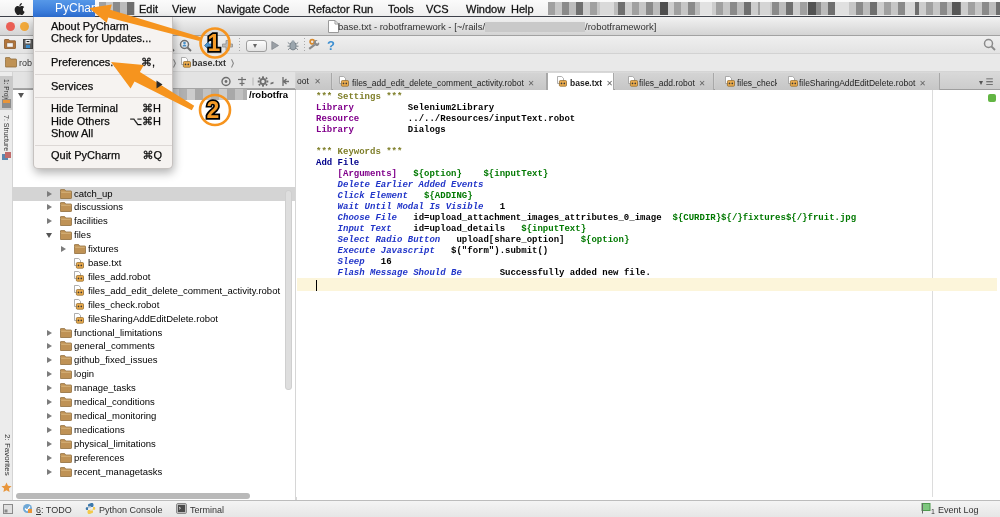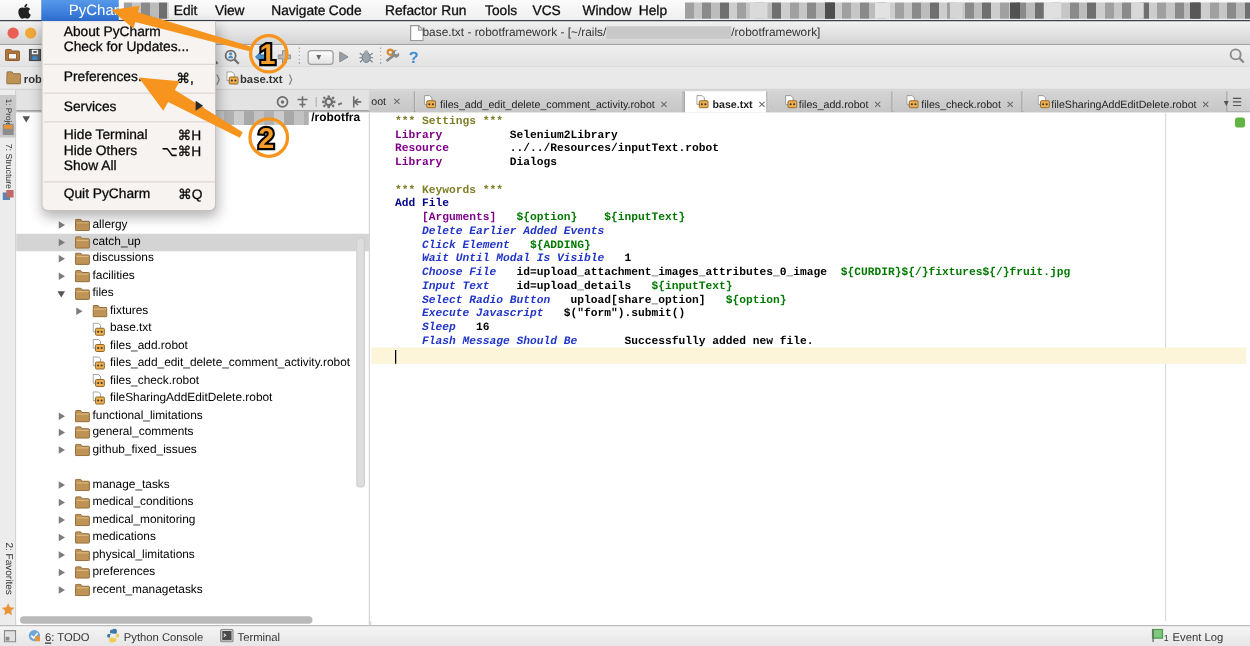--- a/index.html
+++ b/index.html
@@ -150,21 +150,21 @@
     <path d="M7.2 7.2a2.4 2.4 0 1 0 3.4-3.4l-1 1.6-1.7-.3-.3-1.7 1.6-1a2.4 2.4 0 0 0-2 4.8z" fill="#8a8a8a" transform="rotate(10 8.5 5.5)"></path>
   </svg>
 <div class="abs" style="left:327px;top:37.5px;font-size:13px;font-weight:bold;color:#3d8fd1">?</div>
 <svg class="abs" style="left:983px;top:38px" width="13" height="13" viewBox="0 0 13 13">
     <circle cx="5.5" cy="5.5" r="4" fill="none" stroke="#8a8a8a" stroke-width="1.5"></circle>
     <line x1="8.5" y1="8.5" x2="12" y2="12" stroke="#8a8a8a" stroke-width="1.8"></line>
   </svg>
 <svg class="abs" style="left:5px;top:57px;z-index:5" width="12" height="11" viewBox="0 0 12 11">
     <path d="M0.5 2.5 v-1.5 a0.6 0.6 0 0 1 0.6-0.6 h3.4 l1.2 1.6 h5.2 a0.6 0.6 0 0 1 0.6 0.6 v6.8 a0.6 0.6 0 0 1-0.6 0.6 h-10 a0.6 0.6 0 0 1-0.6-0.6 z" fill="#bf9255" stroke="#8f6d3e" stroke-width="0.8"></path>
   </svg>
-<div class="abs crumbtxt" style="left:19px;font-weight:bold;z-index:5">rob</div>
+<div class="abs crumbtxt" style="left:19px;font-weight:normal;z-index:5">rob</div>
 <svg class="abs" style="left:181px;top:57px;z-index:5" width="10" height="11" viewBox="0 0 10 11">
     <path d="M0.5 0.5h4.2l1.8 1.8v5.2h-6z" fill="#fff" stroke="#9a9a9a" stroke-width="0.8"></path>
     <rect x="2.4" y="4.6" width="7.1" height="5.6" rx="0.9" fill="#efae4e" stroke="#8f6a2e" stroke-width="0.8"></rect>
     <circle cx="4.5" cy="7.4" r="0.85" fill="#3a3a3a"></circle>
     <circle cx="7.3" cy="7.4" r="0.85" fill="#3a3a3a"></circle>
   </svg>
 <div class="abs" style="left:988px;top:94px;width:8px;height:8px;border-radius:2px;background:#62b543;z-index:5"></div>
 
 <div class="abs" id="crumbbar"></div>
 <div class="abs crumbtxt" style="left:173px;color:#888">〉</div>
@@ -217,21 +217,21 @@
       <rect x="2.4" y="4.6" width="7.1" height="5.6" rx="0.9" fill="#efae4e" stroke="#8f6a2e" stroke-width="0.8"></rect>
       <circle cx="4.5" cy="7.4" r="0.85" fill="#3a3a3a"></circle>
       <circle cx="7.3" cy="7.4" r="0.85" fill="#3a3a3a"></circle>
     </svg><span style="position:relative;top:2px;left:14px">files_add.robot</span><span class="tabx" style="position:relative;top:2px;left:18px">✕</span></div>
 <div class="abs tab" style="left:715px;width:103px"><svg style="position:relative;top:3.5px;left:10px" width="10" height="11" viewBox="0 0 10 11">
       <path d="M0.5 0.5h4.2l1.8 1.8v5.2h-6z" fill="#fff" stroke="#9a9a9a" stroke-width="0.8"></path>
       <rect x="2.4" y="4.6" width="7.1" height="5.6" rx="0.9" fill="#efae4e" stroke="#8f6a2e" stroke-width="0.8"></rect>
       <circle cx="4.5" cy="7.4" r="0.85" fill="#3a3a3a"></circle>
       <circle cx="7.3" cy="7.4" r="0.85" fill="#3a3a3a"></circle>
     </svg><span style="position:relative;top:2px;left:12px">files_check.robot</span><span class="tabx" style="position:relative;top:2px;left:16px">✕</span></div>
-<div class="abs tab" style="left:819px;width:163px"><svg style="position:relative;top:3.5px;left:11px" width="10" height="11" viewBox="0 0 10 11">
+<div class="abs tab" style="left:777px;width:163px"><svg style="position:relative;top:3.5px;left:11px" width="10" height="11" viewBox="0 0 10 11">
       <path d="M0.5 0.5h4.2l1.8 1.8v5.2h-6z" fill="#fff" stroke="#9a9a9a" stroke-width="0.8"></path>
       <rect x="2.4" y="4.6" width="7.1" height="5.6" rx="0.9" fill="#efae4e" stroke="#8f6a2e" stroke-width="0.8"></rect>
       <circle cx="4.5" cy="7.4" r="0.85" fill="#3a3a3a"></circle>
       <circle cx="7.3" cy="7.4" r="0.85" fill="#3a3a3a"></circle>
     </svg><span style="position:relative;top:2px;left:12px">fileSharingAddEditDelete.robot</span><span class="tabx" style="position:relative;top:2px;left:16px">✕</span></div>
 <div class="abs" style="left:979px;top:77px;font-size:8px;color:#555;z-index:5">▾<span style="font-size:9px">&nbsp;☰</span></div>
 
 <div class="abs" id="lstrip"></div>
 <div class="abs" style="left:0;top:76px;width:13px;height:34px;background:#c9c9c9"></div>
 <div class="abs vtext" style="left:3px;top:79px;font-size:6.5px">1: Project</div>
@@ -248,28 +248,20 @@
 <svg class="abs" style="left:1px;top:482px" width="11" height="11" viewBox="0 0 11 11">
     <path d="M5.5 0.5l1.5 3.3 3.6.4-2.7 2.4.7 3.5-3.1-1.8-3.1 1.8.7-3.5L.4 4.2l3.6-.4z" fill="#e8953a"></path>
   </svg>
 
 <div class="abs" id="ppanel">
 <div class="trow" style="top:-2px;">
       <span class="arrow-d" style="left:5px"></span>
       <span class="abs" style="left:158px;top:1px;width:76px;height:11px;background:repeating-linear-gradient(90deg,#c2c2c2 0 8px,#b0b0b0 8px 16px,#cccccc 16px 24px,#a8a8a8 24px 32px)"></span>
       <span class="lbl" style="left:236px;font-weight:bold">/robotfra</span>
     </div>
-<div class="trow" style="top:82.6px;">
-      <span class="arrow-r" style="left:34px"></span>
-      <svg style="position:absolute;left:47px;top:2px" width="12" height="10" viewBox="0 0 12 10">
-        <path d="M0.5 2.5 v-1.5 a0.6 0.6 0 0 1 0.6-0.6 h3.4 l1.2 1.6 h5.2 a0.6 0.6 0 0 1 0.6 0.6 v6.3 a0.6 0.6 0 0 1-0.6 0.6 h-10 a0.6 0.6 0 0 1-0.6-0.6 z" fill="#bf9255" stroke="#8f6d3e" stroke-width="0.8"></path>
-        <path d="M1.2 3.2h9.6" stroke="#d9b77e" stroke-width="1"></path>
-      </svg>
-      <span class="lbl" style="left:61px">allergy</span>
-    </div>
 <div class="trow" style="top:96.5px; background:#d4d4d4;">
       <span class="arrow-r" style="left:34px"></span>
       <svg style="position:absolute;left:47px;top:2px" width="12" height="10" viewBox="0 0 12 10">
         <path d="M0.5 2.5 v-1.5 a0.6 0.6 0 0 1 0.6-0.6 h3.4 l1.2 1.6 h5.2 a0.6 0.6 0 0 1 0.6 0.6 v6.3 a0.6 0.6 0 0 1-0.6 0.6 h-10 a0.6 0.6 0 0 1-0.6-0.6 z" fill="#bf9255" stroke="#8f6d3e" stroke-width="0.8"></path>
         <path d="M1.2 3.2h9.6" stroke="#d9b77e" stroke-width="1"></path>
       </svg>
       <span class="lbl" style="left:61px">catch_up</span>
     </div>
 <div class="trow" style="top:110.4px;">
       <span class="arrow-r" style="left:34px"></span>
@@ -364,20 +356,28 @@
       </svg>
       <span class="lbl" style="left:61px">general_comments</span>
     </div>
 <div class="trow" style="top:263.3px;">
       <span class="arrow-r" style="left:34px"></span>
       <svg style="position:absolute;left:47px;top:2px" width="12" height="10" viewBox="0 0 12 10">
         <path d="M0.5 2.5 v-1.5 a0.6 0.6 0 0 1 0.6-0.6 h3.4 l1.2 1.6 h5.2 a0.6 0.6 0 0 1 0.6 0.6 v6.3 a0.6 0.6 0 0 1-0.6 0.6 h-10 a0.6 0.6 0 0 1-0.6-0.6 z" fill="#bf9255" stroke="#8f6d3e" stroke-width="0.8"></path>
         <path d="M1.2 3.2h9.6" stroke="#d9b77e" stroke-width="1"></path>
       </svg>
       <span class="lbl" style="left:61px">github_fixed_issues</span>
+    </div>
+<div class="trow" style="top:277.2px;">
+      <span class="arrow-r" style="left:34px"></span>
+      <svg style="position:absolute;left:47px;top:2px" width="12" height="10" viewBox="0 0 12 10">
+        <path d="M0.5 2.5 v-1.5 a0.6 0.6 0 0 1 0.6-0.6 h3.4 l1.2 1.6 h5.2 a0.6 0.6 0 0 1 0.6 0.6 v6.3 a0.6 0.6 0 0 1-0.6 0.6 h-10 a0.6 0.6 0 0 1-0.6-0.6 z" fill="#bf9255" stroke="#8f6d3e" stroke-width="0.8"></path>
+        <path d="M1.2 3.2h9.6" stroke="#d9b77e" stroke-width="1"></path>
+      </svg>
+      <span class="lbl" style="left:61px">login</span>
     </div>
 <div class="trow" style="top:291.1px;">
       <span class="arrow-r" style="left:34px"></span>
       <svg style="position:absolute;left:47px;top:2px" width="12" height="10" viewBox="0 0 12 10">
         <path d="M0.5 2.5 v-1.5 a0.6 0.6 0 0 1 0.6-0.6 h3.4 l1.2 1.6 h5.2 a0.6 0.6 0 0 1 0.6 0.6 v6.3 a0.6 0.6 0 0 1-0.6 0.6 h-10 a0.6 0.6 0 0 1-0.6-0.6 z" fill="#bf9255" stroke="#8f6d3e" stroke-width="0.8"></path>
         <path d="M1.2 3.2h9.6" stroke="#d9b77e" stroke-width="1"></path>
       </svg>
       <span class="lbl" style="left:61px">manage_tasks</span>
     </div>
 <div class="trow" style="top:305.0px;">

